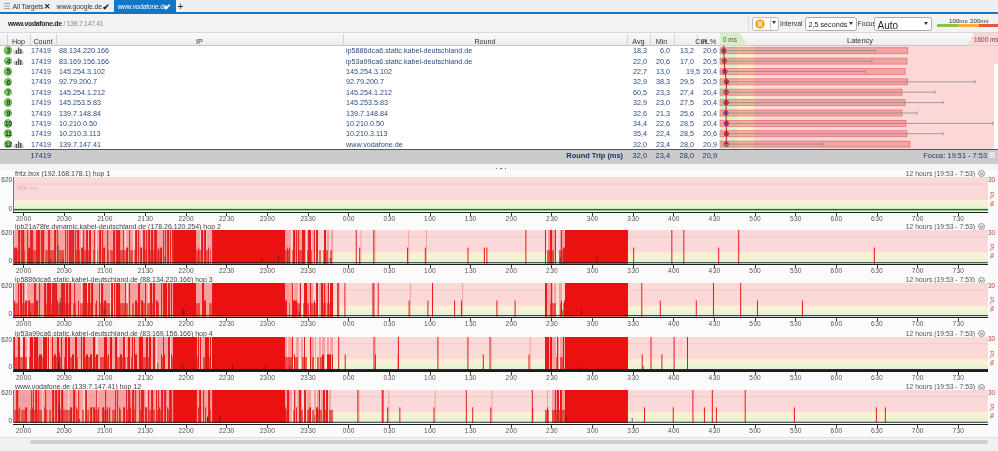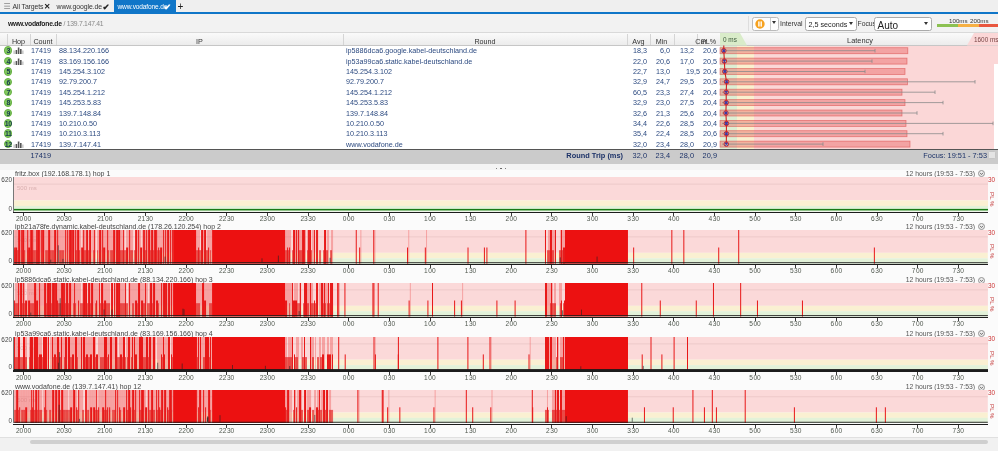--- a/index.html
+++ b/index.html
@@ -82,21 +82,21 @@
 <div class="hopc" style="left:3.8px;top:46.4px">3</div>
 <svg style="position:absolute;left:13px;top:47.2px" width="11" height="7" viewBox="0 0 11 7">
     <rect x="0.5" y="3.5" width="1.3" height="3.5" fill="#c0c0c0"></rect>
     <rect x="2.6" y="3" width="1.6" height="4" fill="#555"></rect>
     <rect x="4.8" y="0.5" width="1.6" height="6.5" fill="#555"></rect>
     <rect x="7.0" y="2" width="1.6" height="5" fill="#555"></rect>
     <rect x="9.2" y="3.5" width="1.3" height="3.5" fill="#c0c0c0"></rect>
   </svg>
 <div class="cell r" style="left:26px;top:46.3px;width:25px">17419</div>
 <div class="cell" style="left:59px;top:46.3px;width:200px">88.134.220.166</div>
-<div class="cell" style="left:346px;top:46.3px;width:260px">ip5886dca6.google.kabel-deutschland.de</div>
+<div class="cell" style="left:346px;top:46.3px;width:260px">ip5886dca6.static.kabel-deutschland.de</div>
 <div class="cell r" style="left:617px;top:46.3px;width:30px">18,3</div>
 <div class="cell r" style="left:640px;top:46.3px;width:30px">6,0</div>
 <div class="cell r" style="left:664px;top:46.3px;width:30px">13,2</div>
 <div class="cell r" style="left:687px;top:46.3px;width:30px">20,6</div>
 <div class="hopc" style="left:3.8px;top:56.8px">4</div>
 <svg style="position:absolute;left:13px;top:57.6px" width="11" height="7" viewBox="0 0 11 7">
     <rect x="0.5" y="3.5" width="1.3" height="3.5" fill="#c0c0c0"></rect>
     <rect x="2.6" y="3" width="1.6" height="4" fill="#555"></rect>
     <rect x="4.8" y="0.5" width="1.6" height="6.5" fill="#555"></rect>
     <rect x="7.0" y="2" width="1.6" height="5" fill="#555"></rect>
@@ -115,21 +115,21 @@
 <div class="cell" style="left:346px;top:67.0px;width:260px">145.254.3.102</div>
 <div class="cell r" style="left:617px;top:67.0px;width:30px">22,7</div>
 <div class="cell r" style="left:640px;top:67.0px;width:30px">13,0</div>
 <div class="cell r" style="left:664px;top:67.0px;width:36px">19,5</div>
 <div class="cell r" style="left:687px;top:67.0px;width:30px">20,4</div>
 <div class="hopc" style="left:3.8px;top:77.5px">6</div>
 <div class="cell r" style="left:26px;top:77.4px;width:25px">17419</div>
 <div class="cell" style="left:59px;top:77.4px;width:200px">92.79.200.7</div>
 <div class="cell" style="left:346px;top:77.4px;width:260px">92.79.200.7</div>
 <div class="cell r" style="left:617px;top:77.4px;width:30px">32,9</div>
-<div class="cell r" style="left:640px;top:77.4px;width:30px">24,7</div>
+<div class="cell r" style="left:640px;top:77.4px;width:30px">38,3</div>
 <div class="cell r" style="left:664px;top:77.4px;width:30px">29,5</div>
 <div class="cell r" style="left:687px;top:77.4px;width:30px">20,5</div>
 <div class="hopc" style="left:3.8px;top:87.9px">7</div>
 <div class="cell r" style="left:26px;top:87.8px;width:25px">17419</div>
 <div class="cell" style="left:59px;top:87.8px;width:200px">145.254.1.212</div>
 <div class="cell" style="left:346px;top:87.8px;width:260px">145.254.1.212</div>
 <div class="cell r" style="left:617px;top:87.8px;width:30px">60,5</div>
 <div class="cell r" style="left:640px;top:87.8px;width:30px">23,3</div>
 <div class="cell r" style="left:664px;top:87.8px;width:30px">27,4</div>
 <div class="cell r" style="left:687px;top:87.8px;width:30px">20,4</div>

